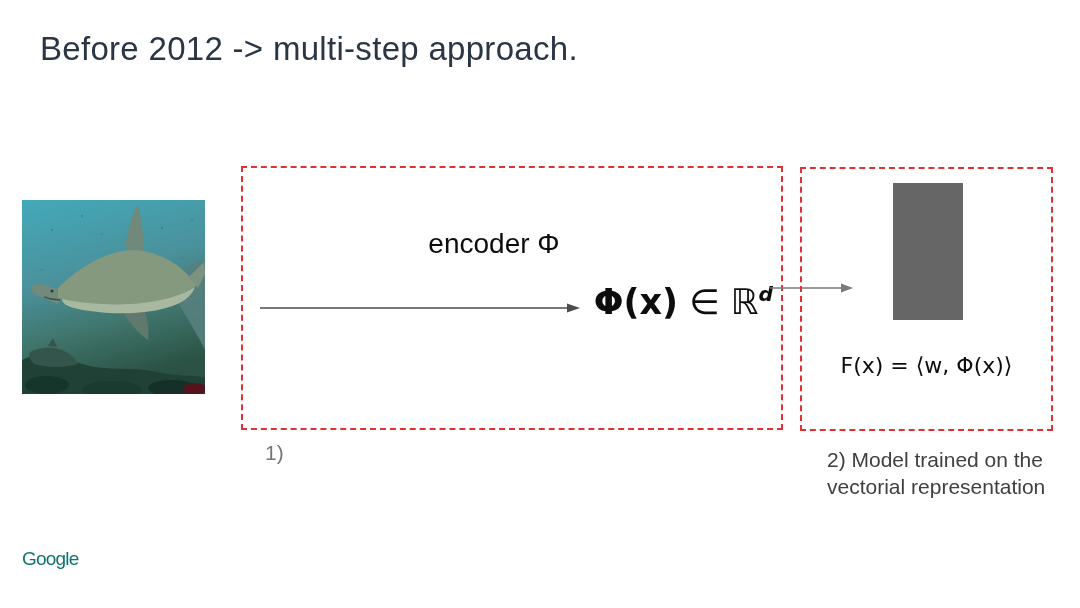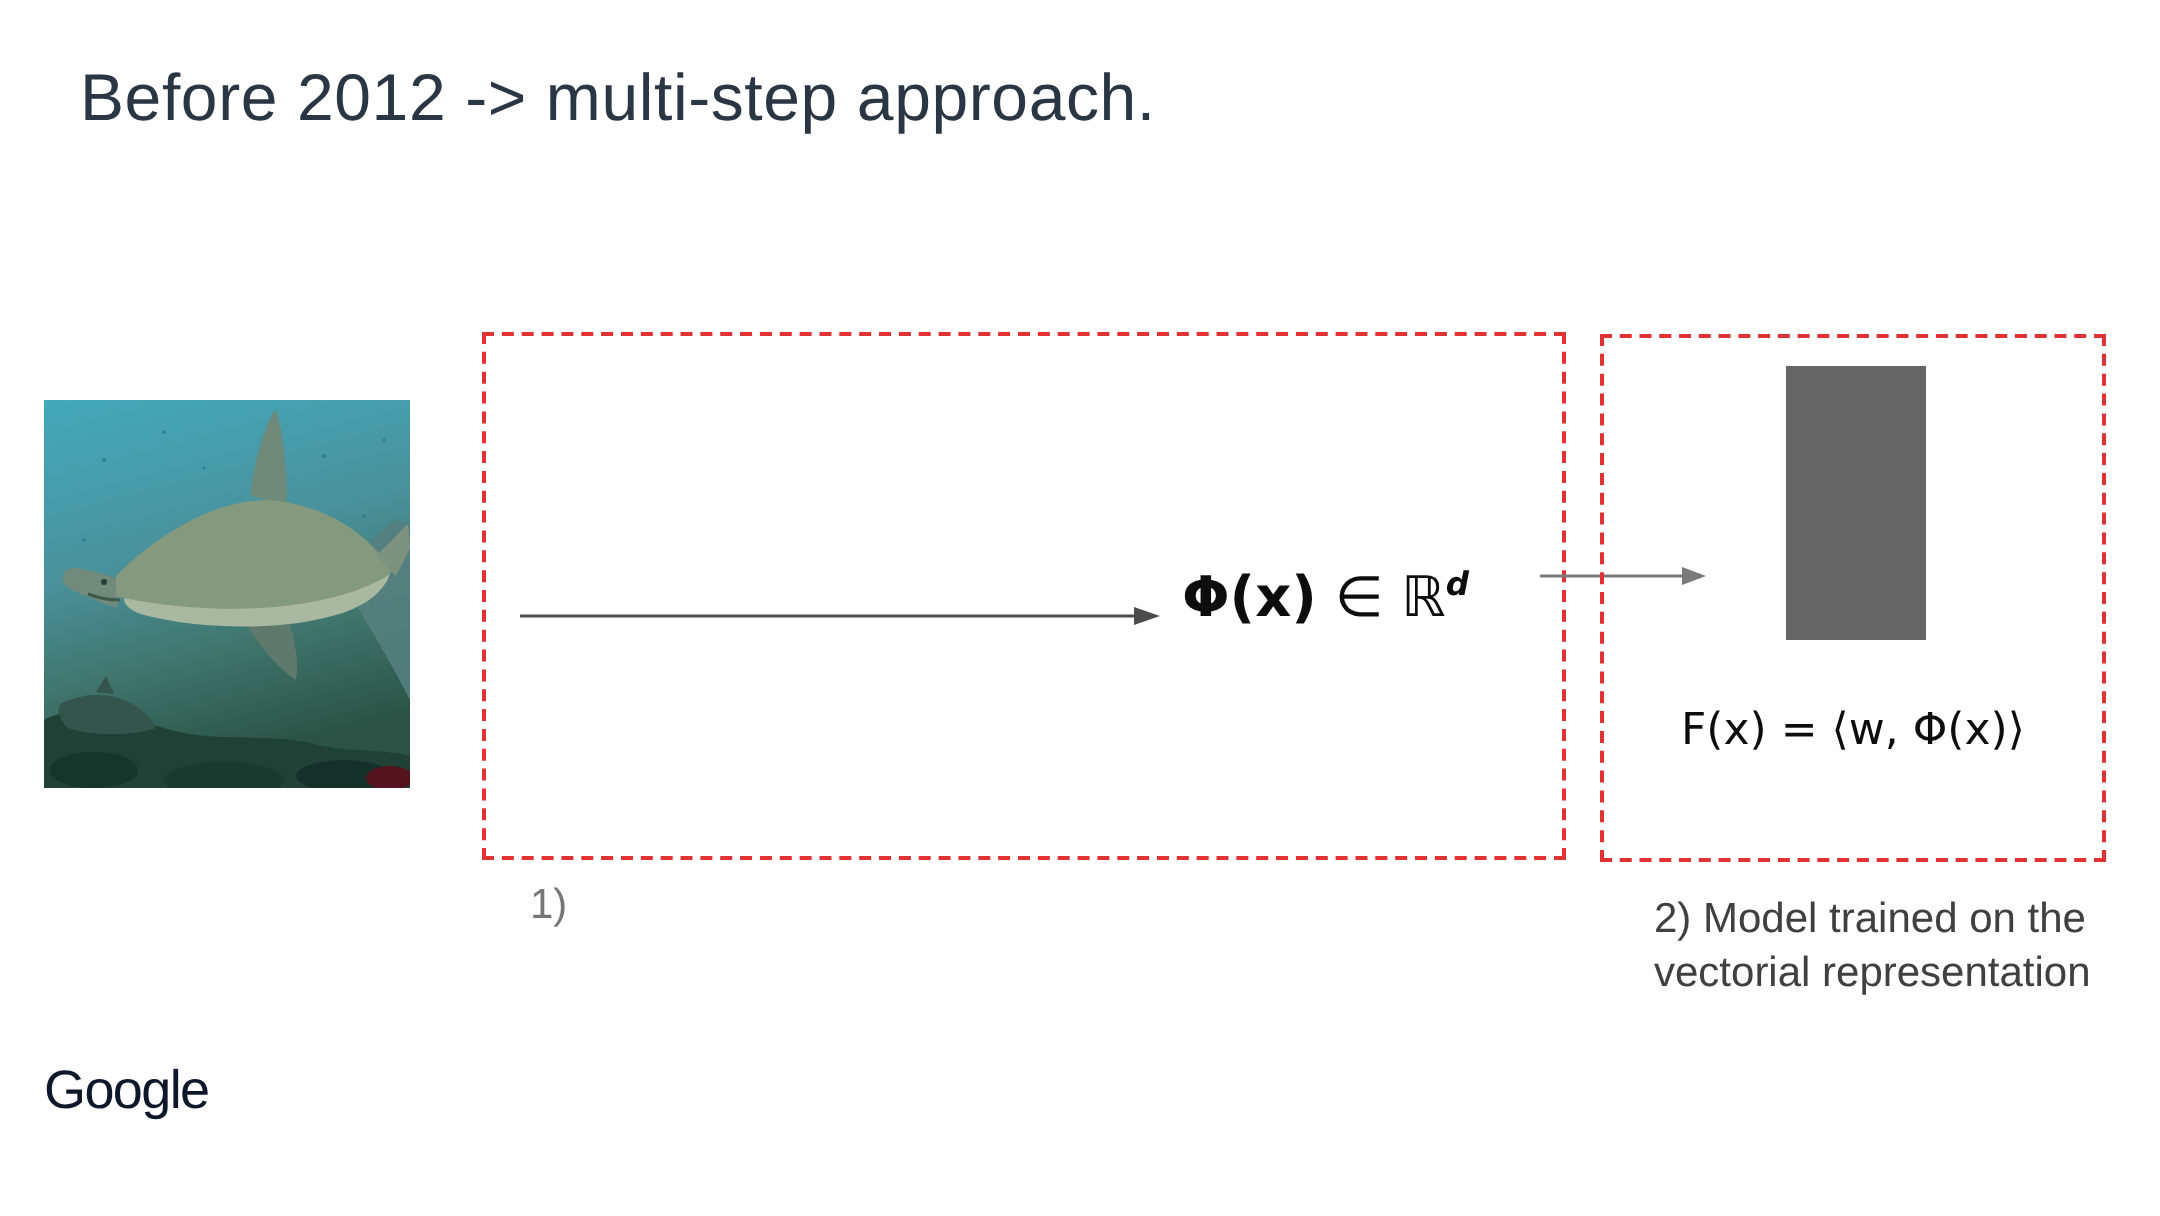--- a/index.html
+++ b/index.html
@@ -54,22 +54,22 @@
   .rep-label {
     position: absolute;
     left: 348px; top: 82px; width: 182px;
     text-align: center;
     font-size: 23px;
     color: #0d0d0d;
   }
   .rep-formula {
     position: absolute;
     left: 348px; top: 114px; width: 182px;
-    text-align: left;
-    font-size: 28px;
+    text-align: right;
+    font-size: 35px;
     color: #0d0d0d;
     font-family: "DejaVu Sans", sans-serif;
   }
   .rep-formula .bold { font-weight: bold; }
   .rep-formula sup { font-size: 0.58em; font-style: italic; font-weight: bold; }
 
   .arrow-svg { position: absolute; overflow: visible; }
   .arrow-long { left: 258px; top: 300px; }
   .arrow-connect { left: 770px; top: 280px; }
 
@@ -106,23 +106,23 @@
     left: 827px; top: 446px;
     width: 220px;
     color: #404040;
     font-size: 21px;
     line-height: 27px;
   }
 
   
   .logo {
     position: absolute;
-    left: 22px; top: 530px;
-    color: #0f172a;
-    font-size: 27px;
+    left: 22px; top: 548px;
+    color: #0f766e;
+    font-size: 19px;
     font-weight: 500;
     letter-spacing: -0.8px;
   }
 </style>
 </head>
 <body>
 
 <div class="slide">
 
   <div class="title">
@@ -165,20 +165,21 @@
       <path d="M10 92 C8 88 10 84 16 84 C24 85 34 88 42 92 L36 104 C26 100 14 96 10 92 Z" fill="#718a7b"></path>
       <path d="M36 88 C60 64 88 50 112 50 C138 52 158 64 170 80 L174 86 C160 96 140 102 118 104 C94 106 64 104 44 100 L36 98 Z" fill="#85997f"></path>
       <path d="M40 99 C64 104 96 106 120 103 C146 100 162 94 173 87 C170 96 160 104 144 108 C116 116 76 114 52 108 C44 106 40 103 40 99 Z" fill="#a9b8a0"></path>
       <path d="M166 78 L182 62 L183 74 L176 88 Z" fill="#7d937f"></path>
       <circle cx="30" cy="91" r="1.5" fill="#27413a"></circle>
       <path d="M22 97 C27 99 33 100 38 100" stroke="#3c5a4c" stroke-width="1.5" fill="none"></path>
     </g>
   </svg>
 
   <div class="box box1">
+    <div class="encoder-label">encoder Φ</div>
     <div class="rep-formula"><span class="bold">Φ(x)</span><span> ∈ ℝ</span><sup>d</sup></div>
   </div>
 
   <svg class="arrow-svg arrow-long" width="325" height="16">
     <line x1="2" y1="8" x2="310" y2="8" stroke="#4d4d4d" stroke-width="1.6"></line>
     <polygon points="309,3.5 322,8 309,12.5" fill="#4d4d4d"></polygon>
   </svg>
 
   <svg class="arrow-svg arrow-connect" width="86" height="16">
     <line x1="0" y1="8" x2="72" y2="8" stroke="#7a7a7a" stroke-width="1.6"></line>

